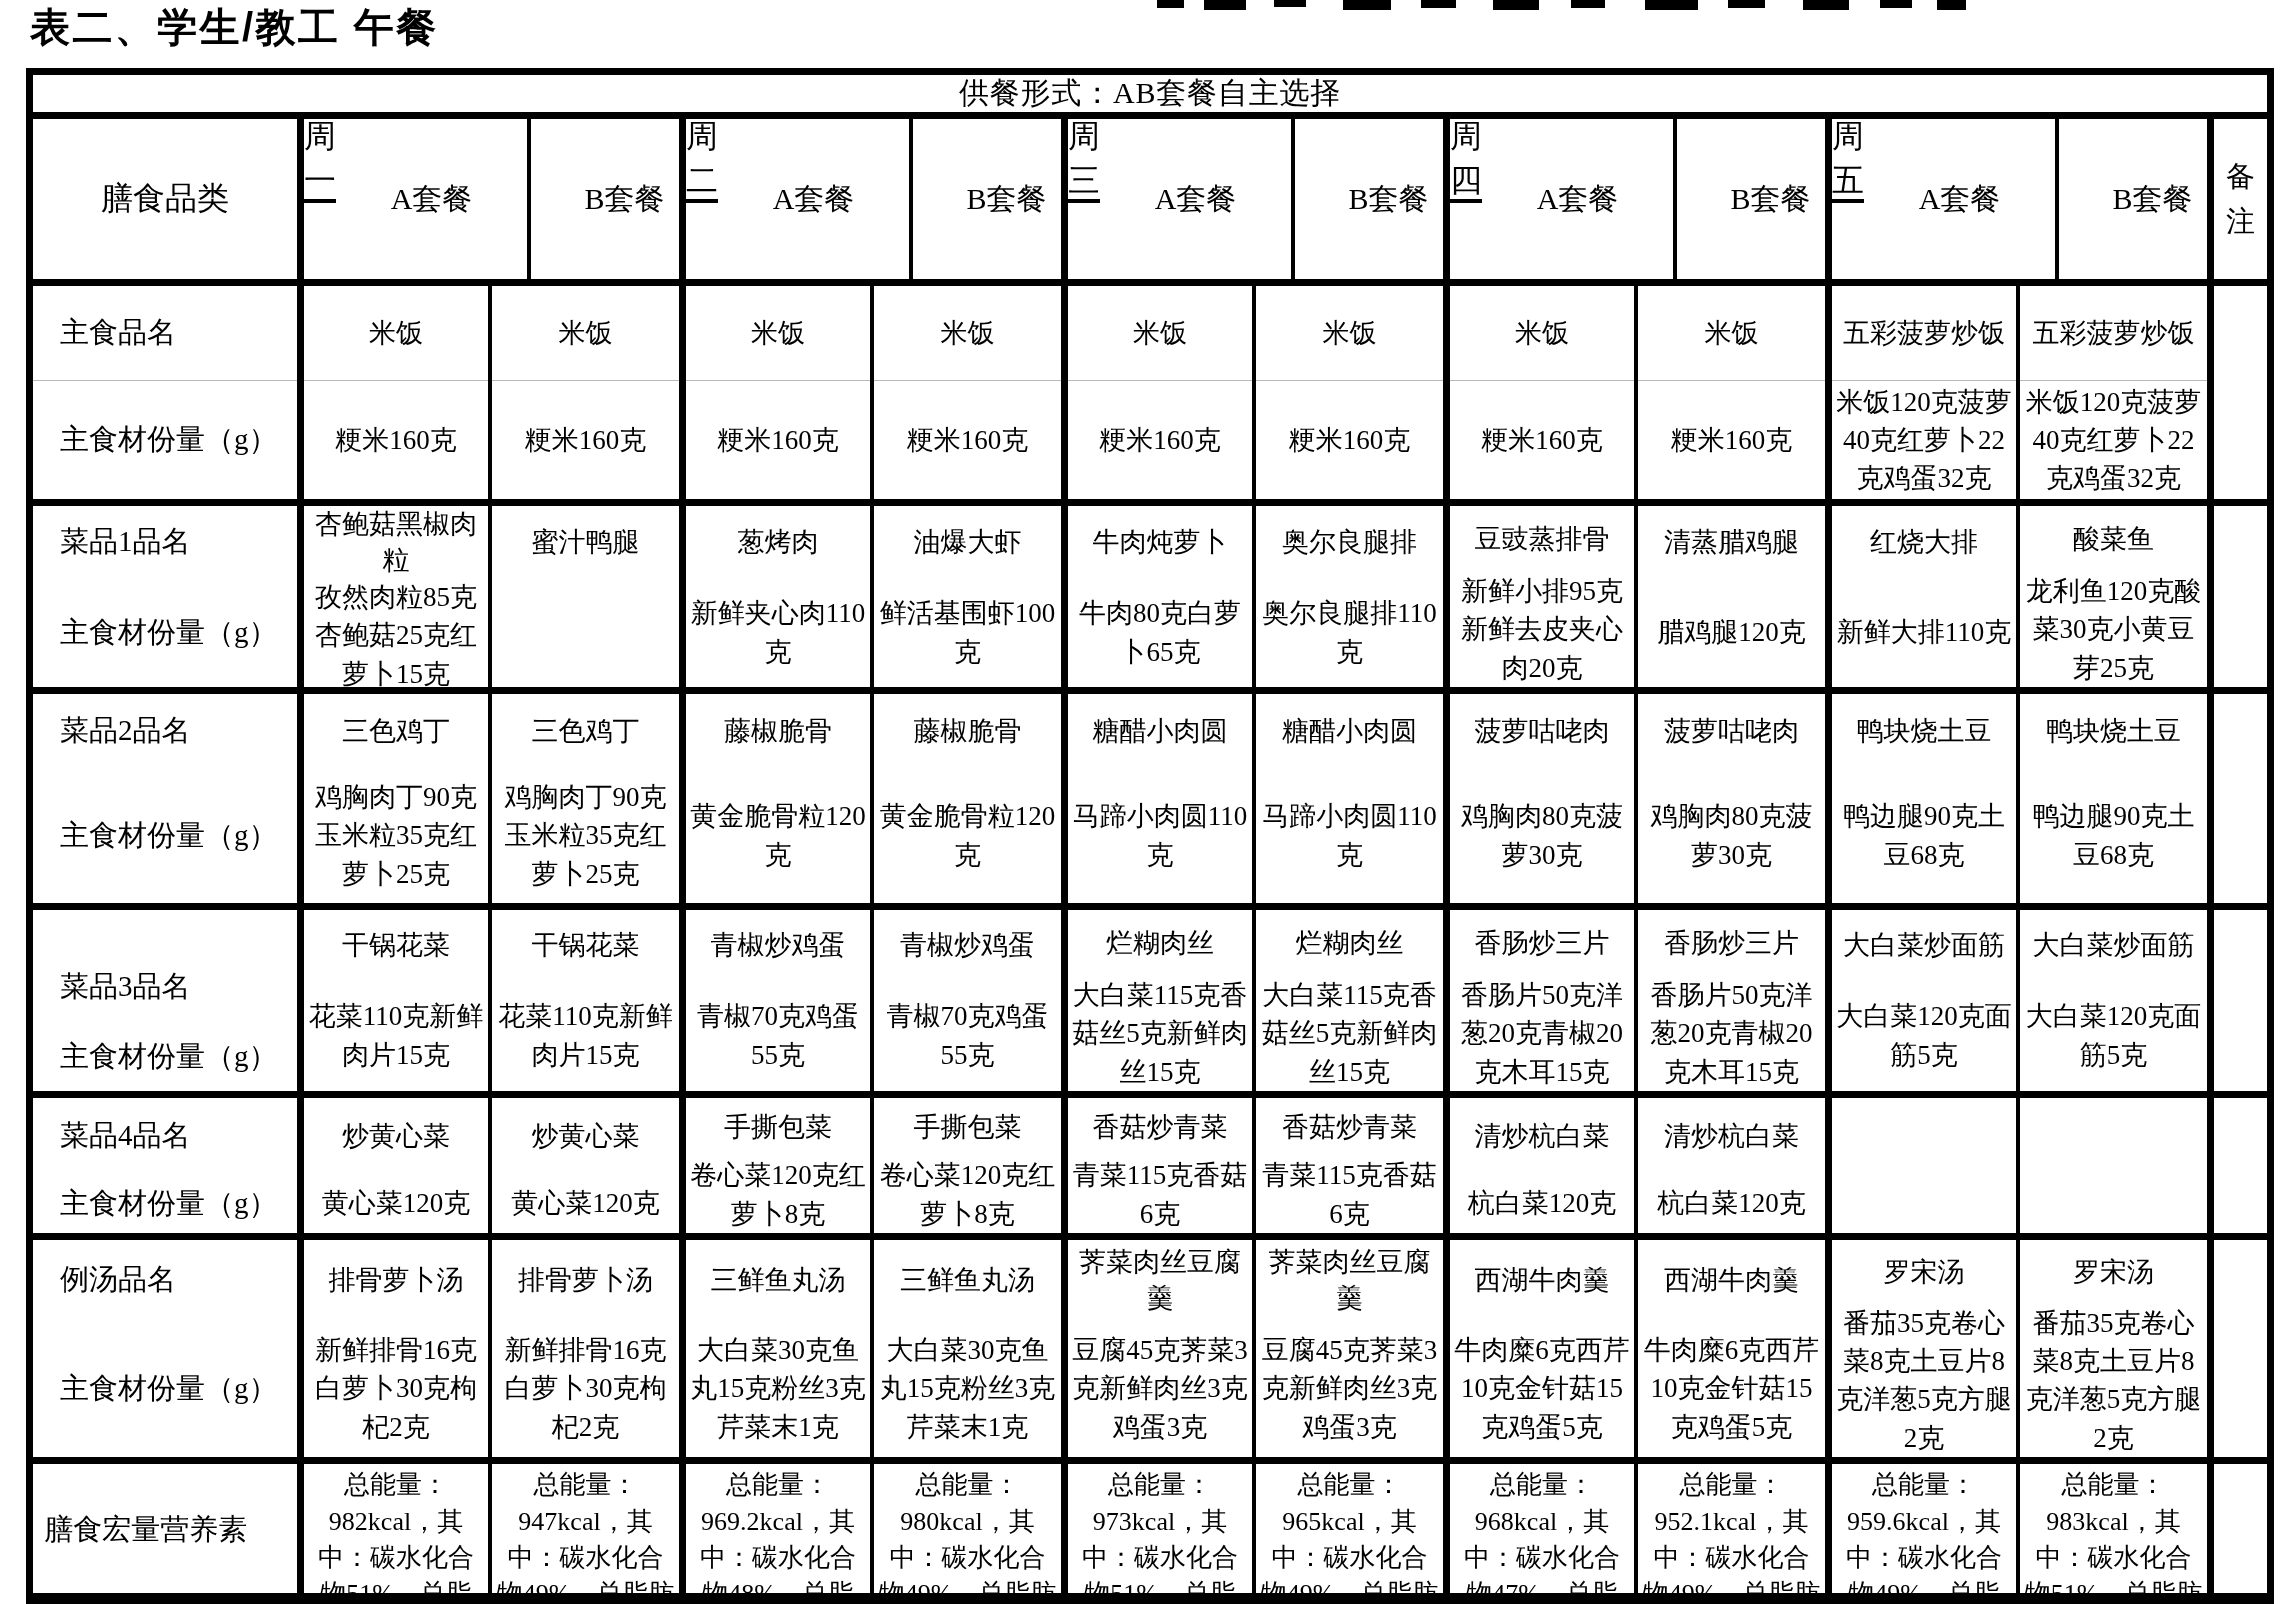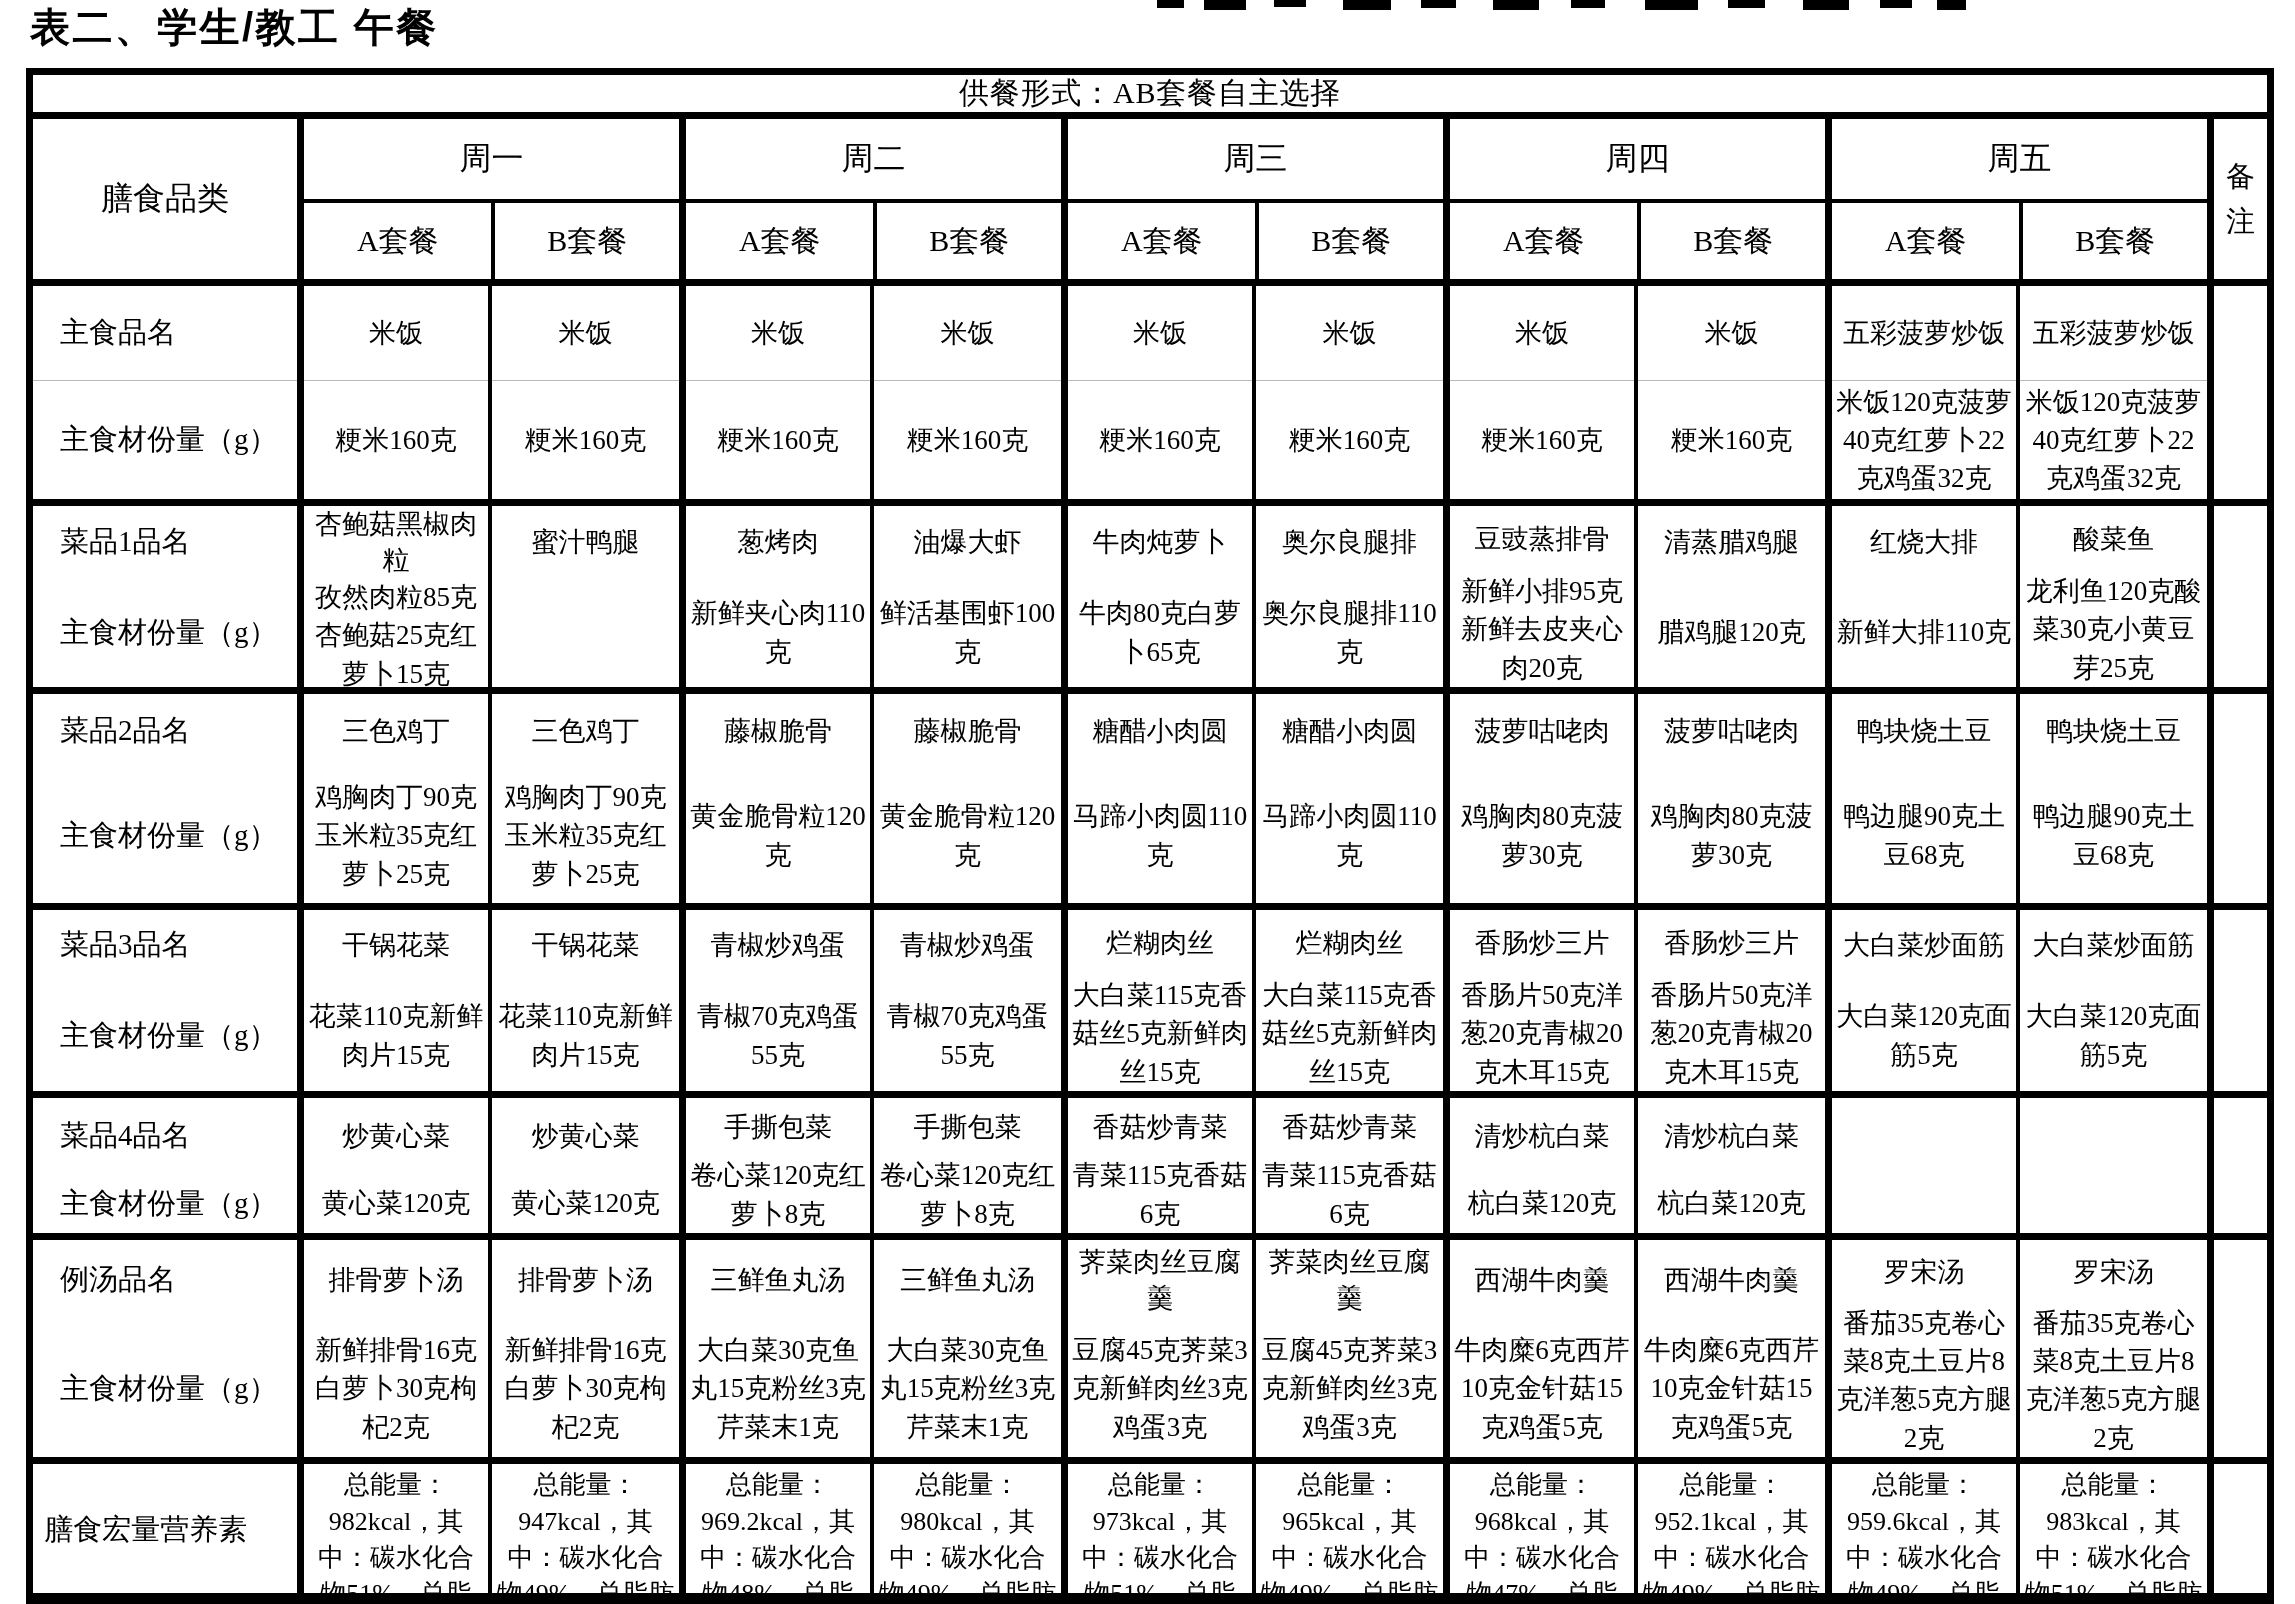--- a/index.html
+++ b/index.html
@@ -24,21 +24,21 @@
   .cell,.c0,.dc,.remark-cell,.day-group{box-sizing:border-box}
 
   
   .r1{height:44px;border-bottom:7.2px solid #000;align-items:center;justify-content:center}
   .r1 span{font-size:30px;letter-spacing:0.8px}
 
   
   .hdr-row{height:160px}
   .c0{width:264px}
   .cat-cell{display:flex;align-items:center;justify-content:center;font-size:32px}
-  .day-group{width:382px;border-left:7.2px solid #000;display:flex;flex-direction:column}
+  .day-group{width:382px;border-left:7.2px solid #000;display:flex;flex-direction:row}
   .day-name{height:80px;border-bottom:4px solid #000;display:flex;align-items:center;justify-content:center;font-size:32px}
   .ab{flex:1;display:flex}
   .ab .cell{width:191px;display:flex;align-items:center;justify-content:center;font-size:30px}
   .ab .cell.b{border-left:4px solid #000}
   .remark-cell{flex:1 1 auto;border-left:7.2px solid #000;display:flex;align-items:center;justify-content:center}
   .remark-cell span{display:block;width:32px;text-align:center;font-size:29px;word-break:break-all;line-height:1.55}
 
   
   .block{border-top:7.2px solid #000}
   .block .c0{display:flex;flex-direction:column}
@@ -260,21 +260,21 @@
         <div class="dqty">鸭边腿90克土豆68克</div>
       </div>
       <div class="dc">
         <div class="dname" style="height: 74px;">鸭块烧土豆</div>
         <div class="dqty">鸭边腿90克土豆68克</div>
       </div>
       <div class="remark-cell"></div>
     </div>
     <div class="row block b3" style="height: 188px;">
       <div class="c0">
-        <div class="lab namelab" style="height: 70px;">菜品3品名</div>
+        <div class="lab namelab" style="height: 70px; margin-top: 42px;">菜品3品名</div>
         <div class="lab qtylab">主食材份量（g）</div>
       </div>
       <div class="dc day-start">
         <div class="dname" style="height: 70px;">干锅花菜</div>
         <div class="dqty">花菜110克新鲜肉片15克</div>
       </div>
       <div class="dc">
         <div class="dname" style="height: 70px;">干锅花菜</div>
         <div class="dqty">花菜110克新鲜肉片15克</div>
       </div>

